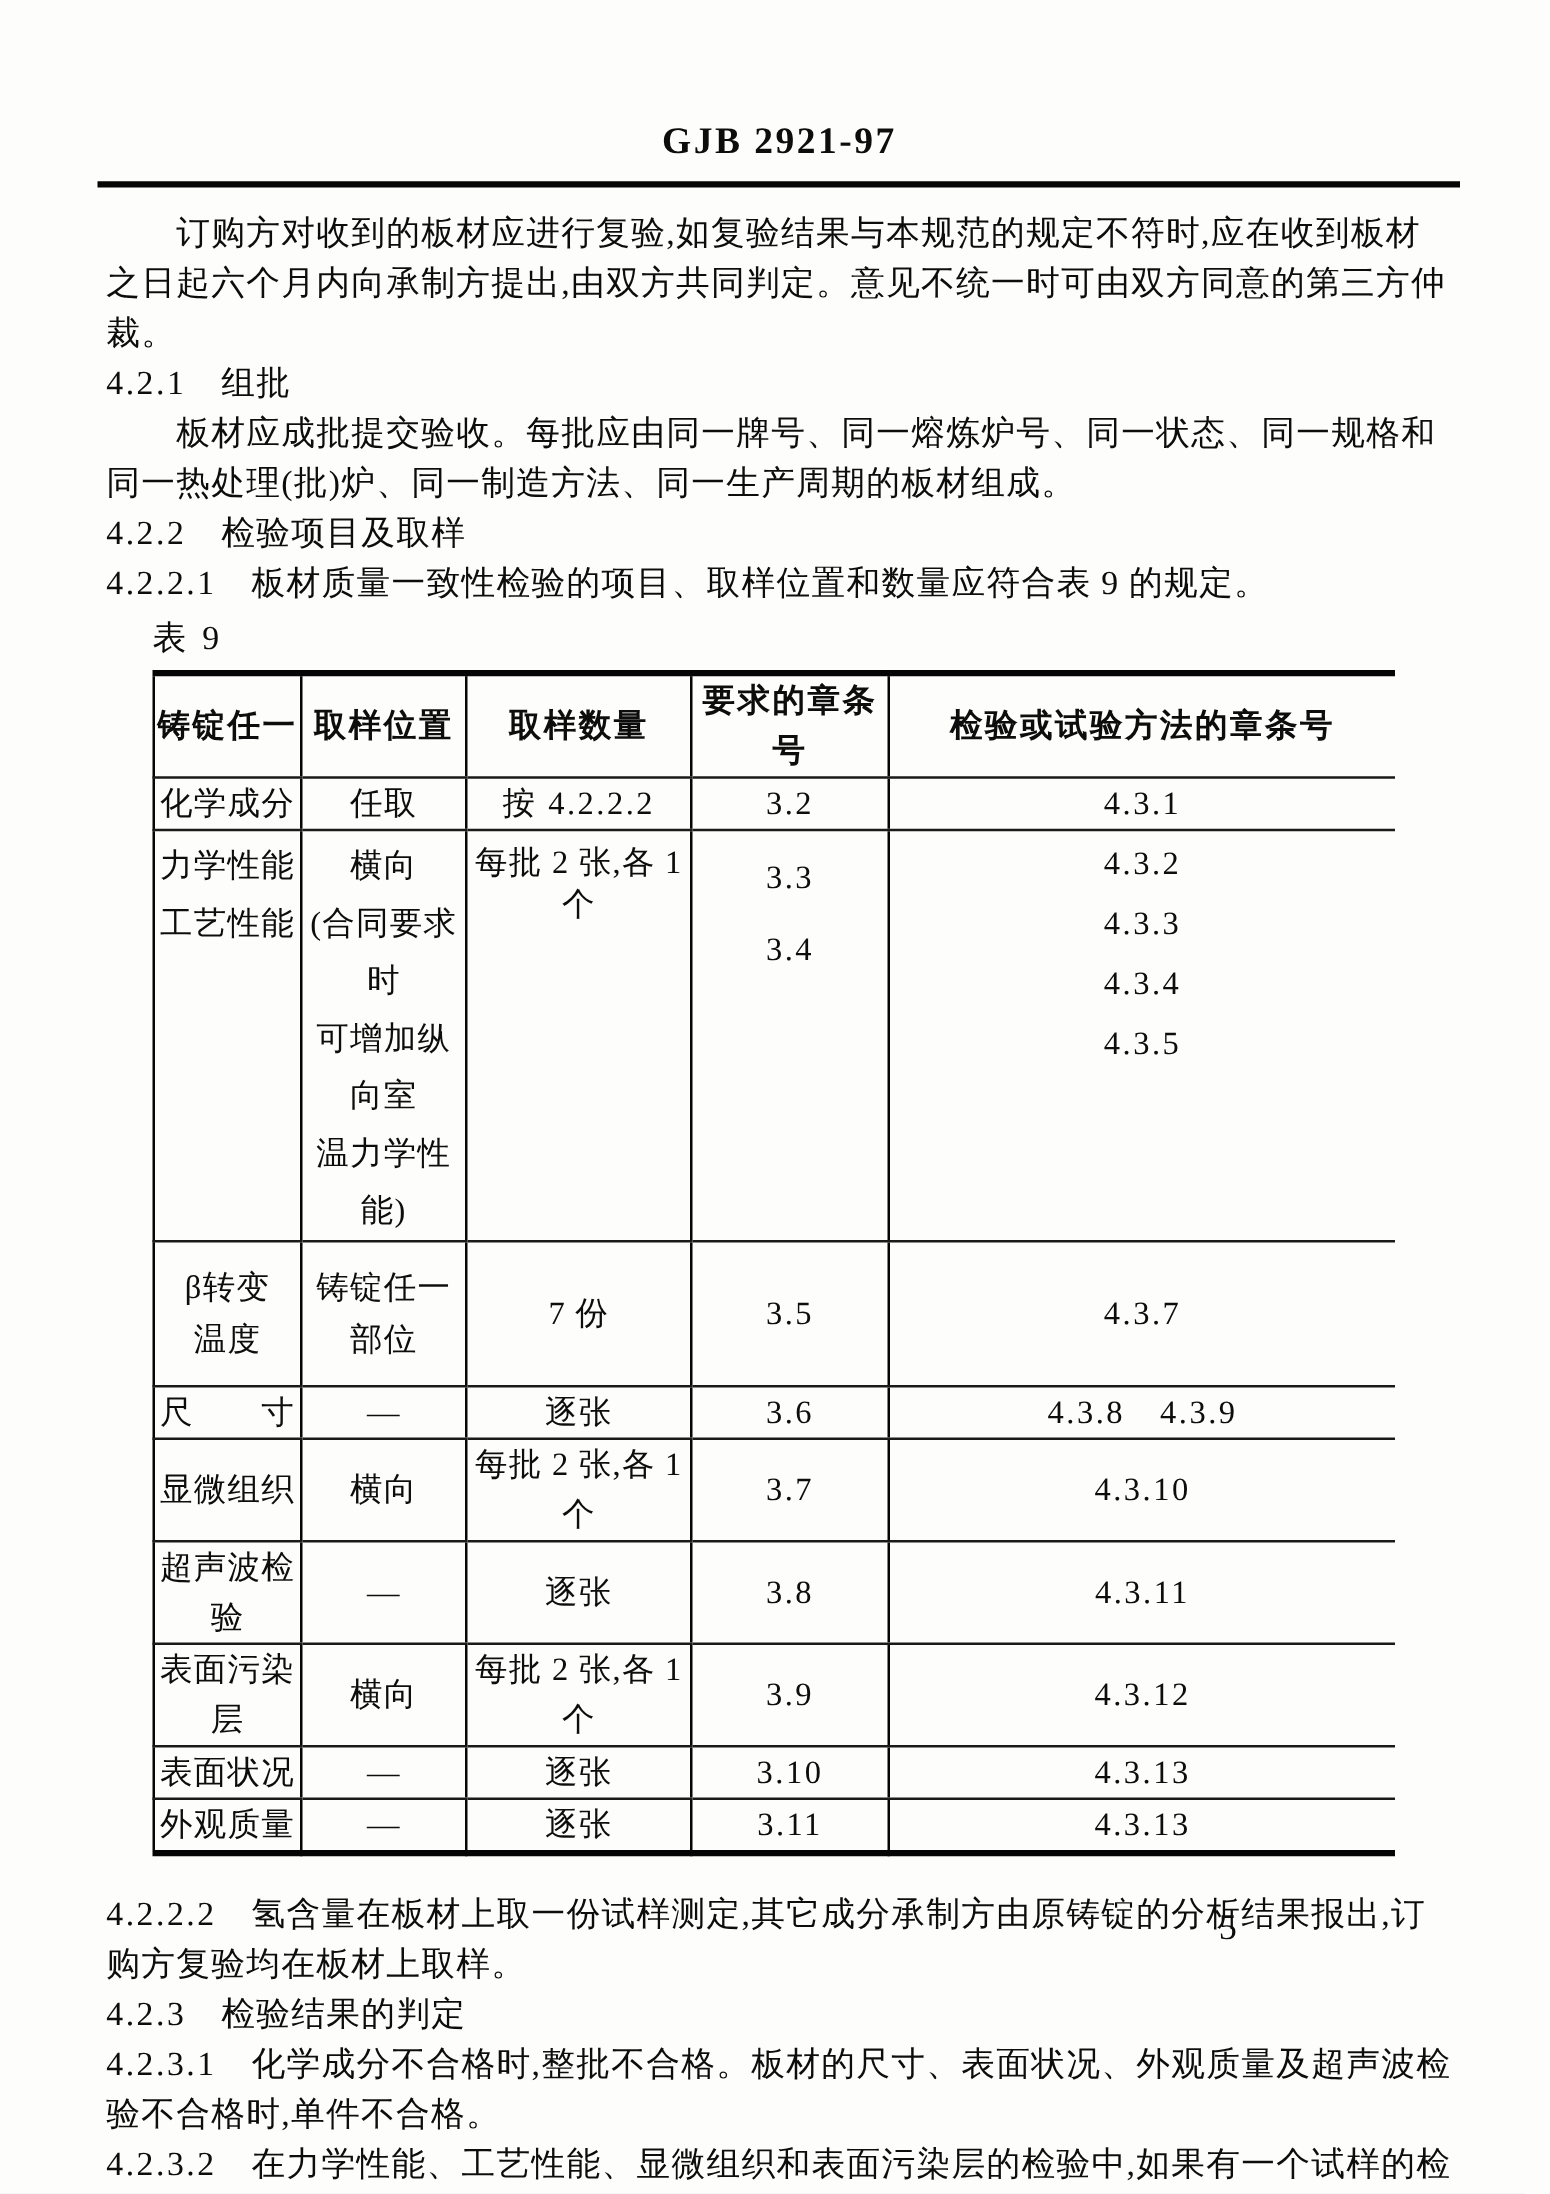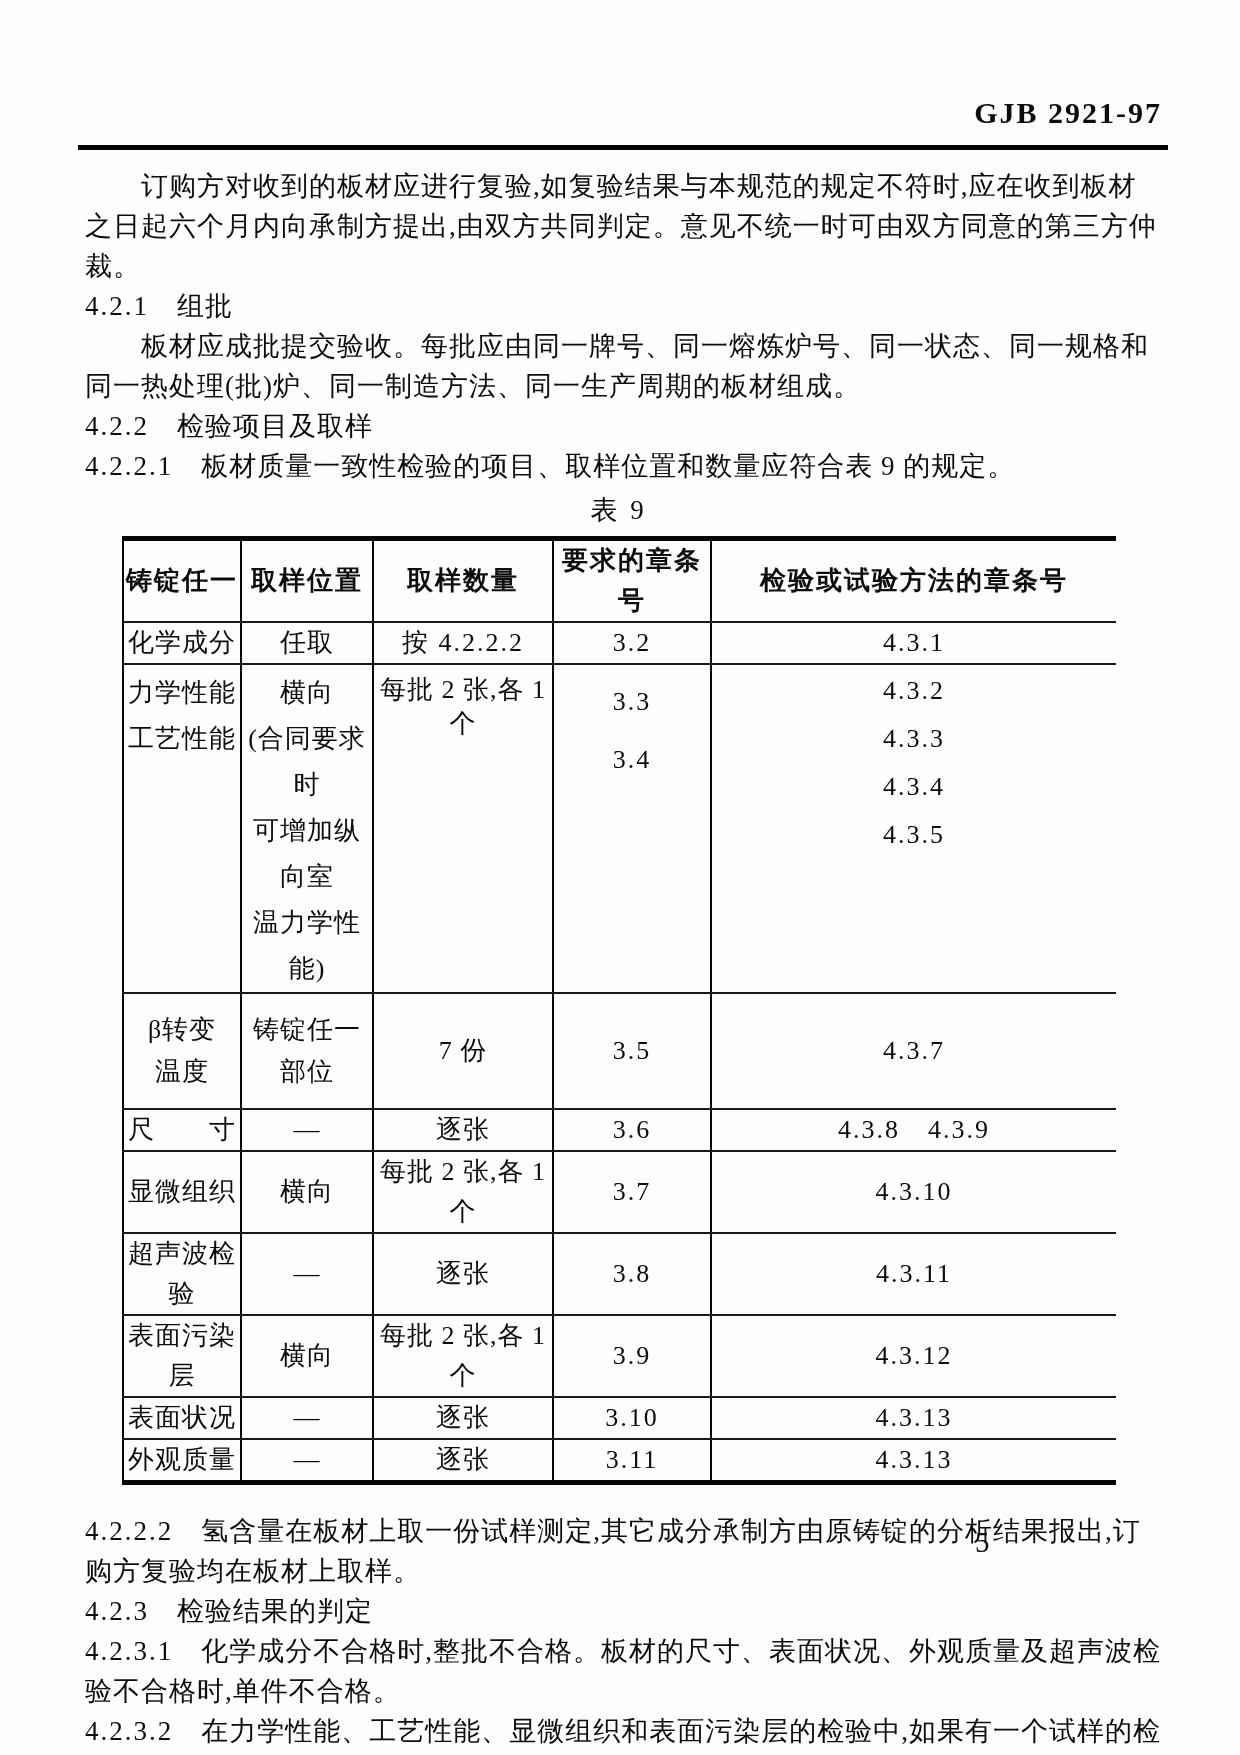--- a/index.html
+++ b/index.html
@@ -10,33 +10,33 @@
     background:#fdfdfb;
     color:#0d0d0d;
     font-family:"Liberation Serif","DejaVu Serif",serif;
     box-sizing:border-box;
     padding:96px 78px 0 85px;
     overflow:hidden;
   }
   .doc{font-size:27px;line-height:40px;letter-spacing:1px;}
 
   
-  .doc-header{text-align:right;font-weight:bold;font-size:30px;letter-spacing:2px;line-height:34px;}
+  .doc-header{text-align:center;font-weight:bold;font-size:30px;letter-spacing:2px;line-height:34px;}
   .header-rule{height:5px;background:#050505;margin:15px 0 0 -7px;width:1090px;}
 
   
   p.para{margin:0;}
   p.first-gap{margin-top:16px;}
   .indent{text-indent:56px;}
   .sec-num{letter-spacing:2px;margin-right:28px;white-space:nowrap;}
   .sec-title{letter-spacing:1px;}
   .bold{font-weight:bold;}
 
   
-  .table-caption{text-align:center;margin:4px 0 6px 37px;width:993px;letter-spacing:3px;}
+  .table-caption{text-align:left;margin:4px 0 6px 37px;width:993px;letter-spacing:3px;}
   table.t9{
     border-collapse:collapse;
     margin-left:37px;
     width:993px;
     table-layout:fixed;
     border-top:5px solid #050505;
     border-bottom:5px solid #050505;
     border-left:2px solid #050505;
     font-size:26px;
     letter-spacing:1px;

